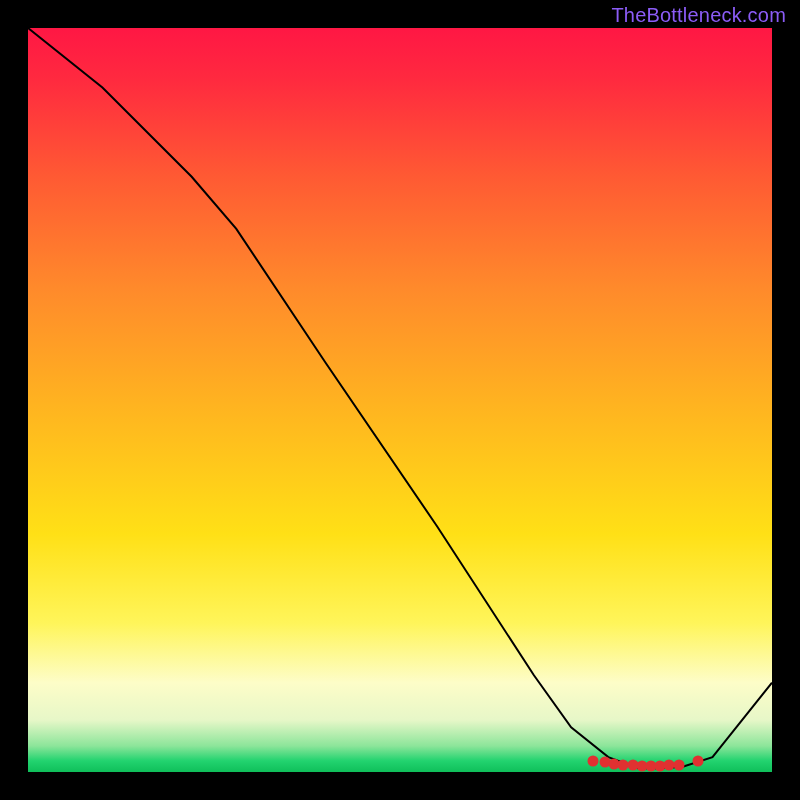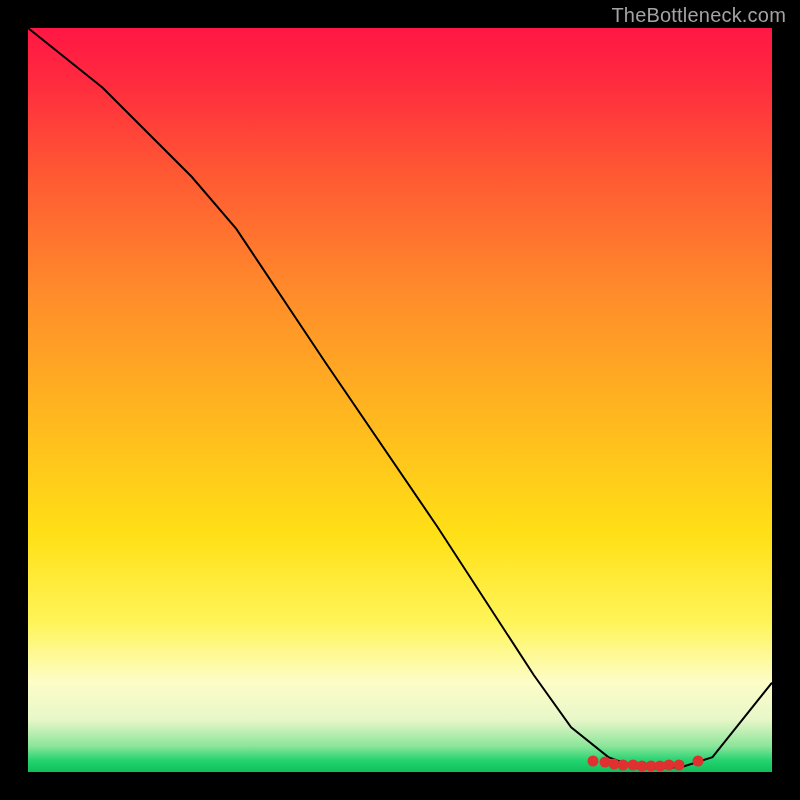--- a/index.html
+++ b/index.html
@@ -14,21 +14,21 @@
   .frame {
     position: relative;
     width: 800px;
     height: 800px;
     background: #000;
   }
   .watermark {
     position: absolute;
     top: 4px;
     right: 14px;
-    color: #a3a3a3;
+    color: #8b5cf6;
     font-size: 20px;
     font-weight: 400;
     z-index: 30;
     letter-spacing: 0.2px;
   }
   .plot-area {
     position: absolute;
     left: 28px;
     top: 28px;
     width: 744px;

